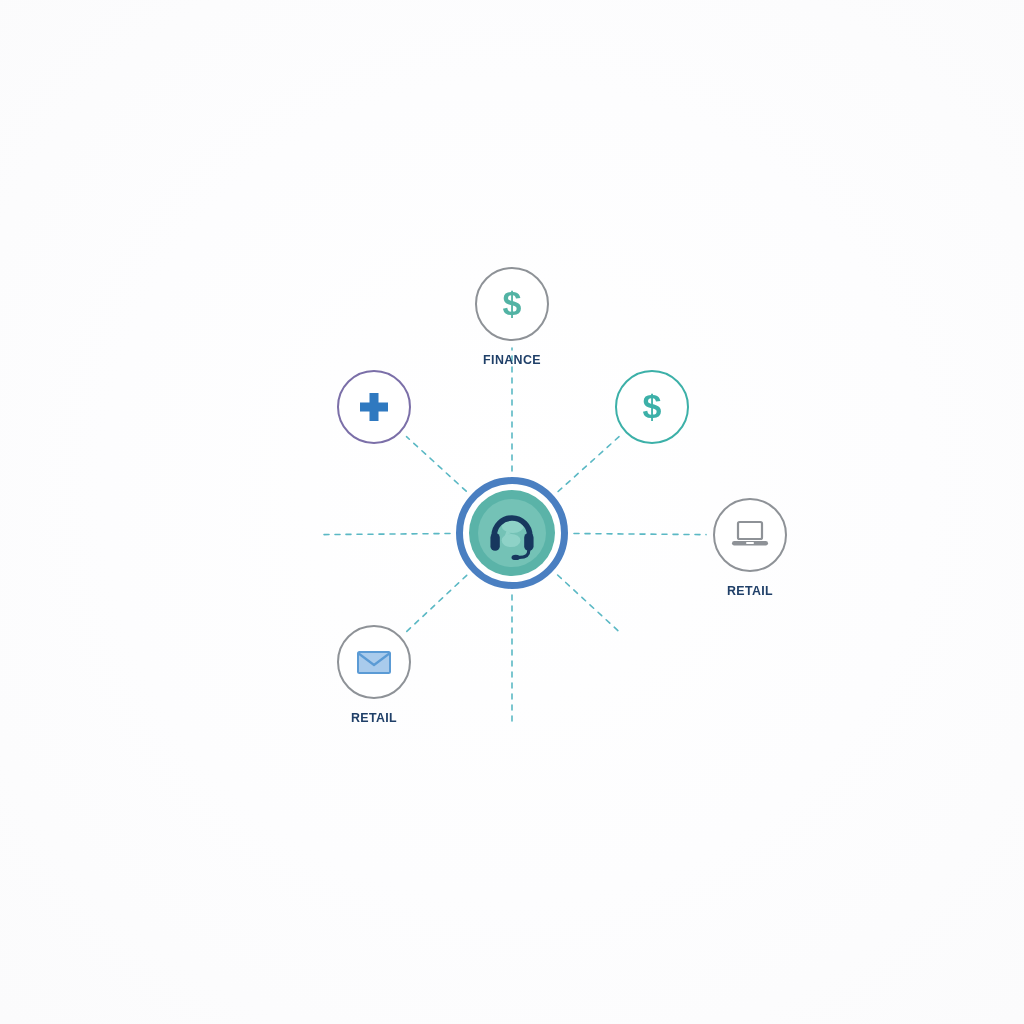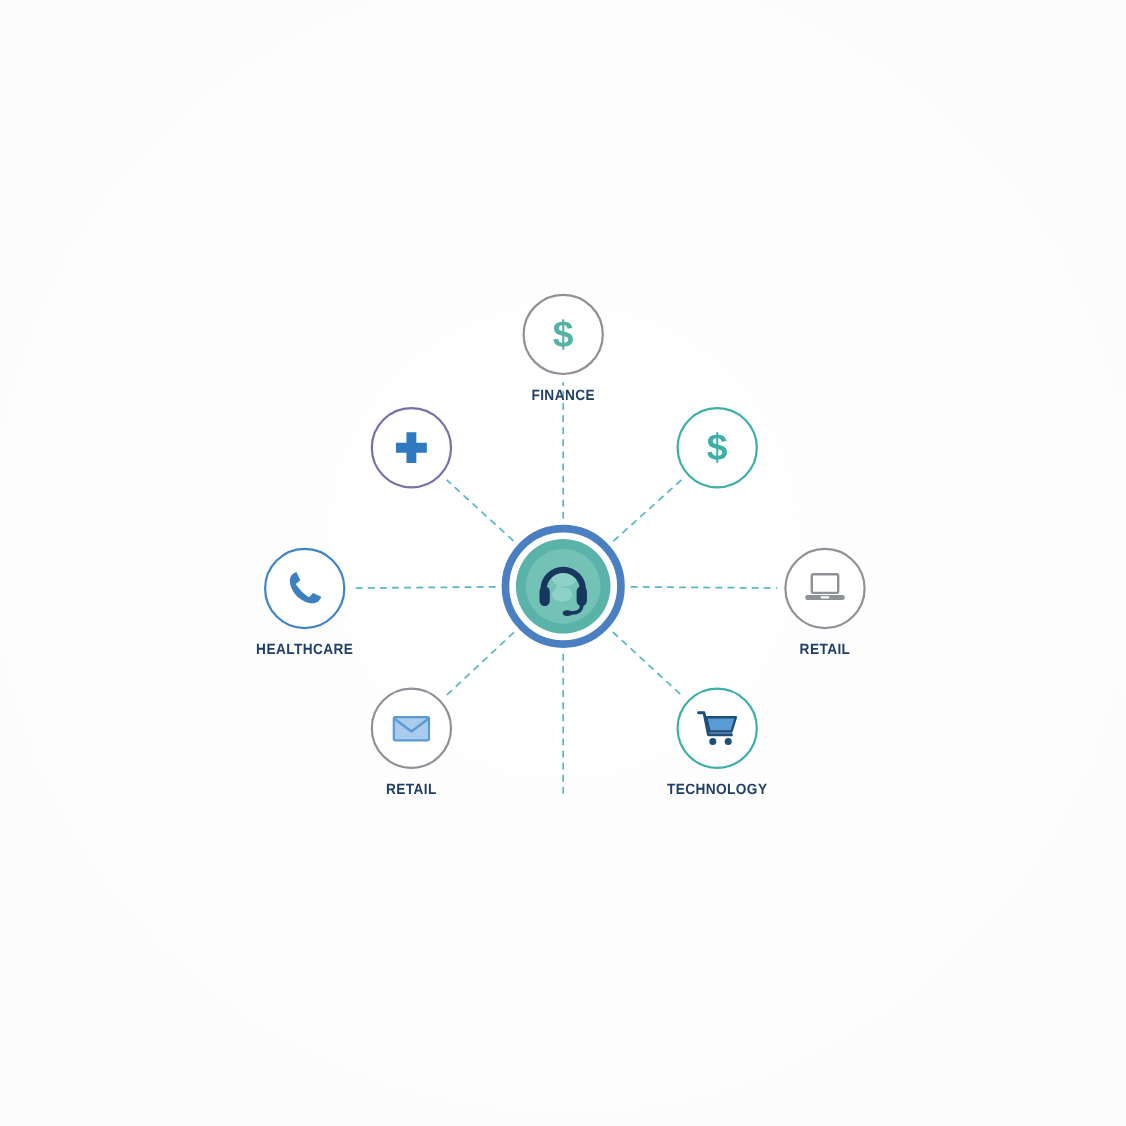--- a/index.html
+++ b/index.html
@@ -162,52 +162,32 @@
     <div class="node-ring" style="border-color:#8e9297;">
       <svg width="42" height="40" viewBox="0 0 42 40">
         <rect x="9" y="7" width="24" height="17" rx="1.5" fill="none" stroke="#8e9297" stroke-width="2.2"></rect>
         <rect x="3" y="26" width="36" height="4.5" rx="2.2" fill="#8e9297"></rect>
         <rect x="17" y="27" width="8" height="2" rx="1" fill="#ffffff"></rect>
       </svg>
     </div>
     <div class="node-label">RETAIL</div>
   </div>
 
-  <div class="node" style="left:652px; top:625px;">
-    <div class="node-ring" style="border-color:#3cb0a8;">
-      <svg width="42" height="40" viewBox="0 0 42 40">
-        <path d="M4 6 L9 6 L13 26 L34 26" fill="none" stroke="#1f4e79" stroke-width="2.6" stroke-linecap="round" stroke-linejoin="round"></path>
-        <path d="M11 10 L38 10 L34 23 L14 23 Z" fill="#5b9bd5" stroke="#1f4e79" stroke-width="2.2" stroke-linejoin="round"></path>
-        <circle cx="17" cy="32" r="3.2" fill="#1f4e79"></circle>
-        <circle cx="31" cy="32" r="3.2" fill="#1f4e79"></circle>
-      </svg>
-    </div>
-    <div class="node-label">TECHNOLOGY</div>
-  </div>
 
 
   <div class="node" style="left:374px; top:625px;">
     <div class="node-ring" style="border-color:#8e9297;">
       <svg width="42" height="40" viewBox="0 0 42 40">
         <rect x="5" y="10" width="32" height="21" rx="1.5" fill="#a9cbec" stroke="#5b9bd5" stroke-width="2"></rect>
         <path d="M5 11 L21 23 L37 11" fill="none" stroke="#5b9bd5" stroke-width="2.2" stroke-linejoin="round"></path>
       </svg>
     </div>
     <div class="node-label">RETAIL</div>
   </div>
 
-  <div class="node" style="left:277px; top:498px;">
-    <div class="node-ring" style="border-color:#3d85c8;">
-      <svg width="40" height="40" viewBox="0 0 40 40">
-        <path d="M12.5 5 C9 6 6.5 9 6.5 12.5 C6.5 23 17 33.5 27.5 33.5 C31 33.5 34 31 35 27.5
-                 L27.5 24 L24 28 C20 26 14 20 12 16 L16 12.5 Z" fill="#3d7fbf"></path>
-      </svg>
-    </div>
-    <div class="node-label">HEALTHCARE</div>
-  </div>
 
   <div class="node" style="left:374px; top:370px;">
     <div class="node-ring" style="border-color:#7b6fa8;">
       <svg width="40" height="40" viewBox="0 0 40 40">
         <path d="M15.5 6 H24.5 V15.5 H34 V24.5 H24.5 V34 H15.5 V24.5 H6 V15.5 H15.5 Z" fill="#2f79c0"></path>
       </svg>
     </div>
 
   </div>
 

